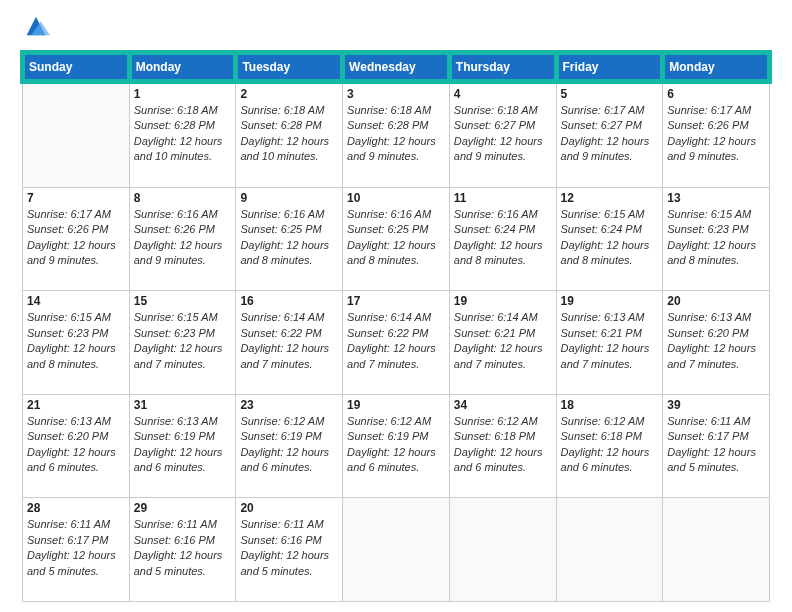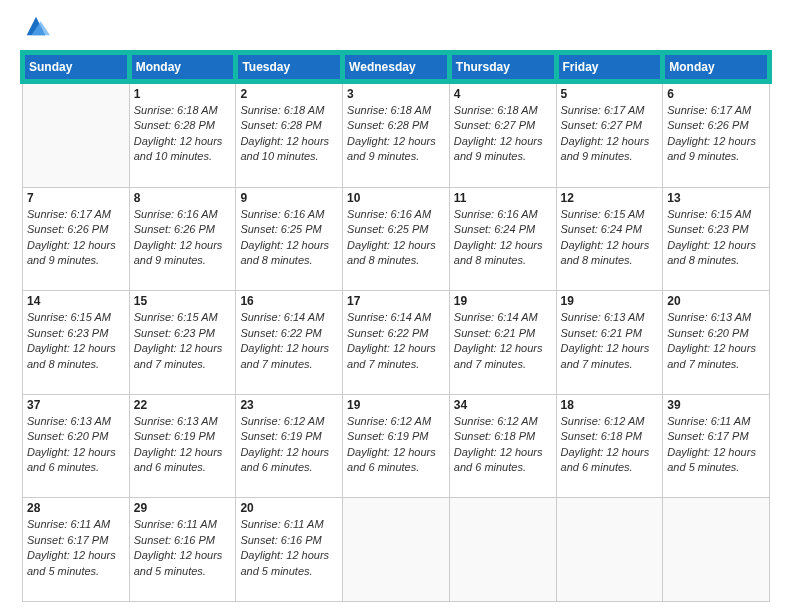--- a/index.html
+++ b/index.html
@@ -278,28 +278,28 @@
           <td>
             <span class="day-number">20</span>
             <div class="day-info" style="white-space: pre-line;">Sunrise: 6:13 AM
 Sunset: 6:20 PM
 Daylight: 12 hours
 and 7 minutes.</div>
           </td>
         </tr>
         <tr>
           <td>
-            <span class="day-number">37</span>
+            <span class="day-number">21</span>
             <div class="day-info" style="white-space: pre-line;">Sunrise: 6:13 AM
 Sunset: 6:20 PM
 Daylight: 12 hours
 and 6 minutes.</div>
           </td>
           <td>
-            <span class="day-number">22</span>
+            <span class="day-number">31</span>
             <div class="day-info" style="white-space: pre-line;">Sunrise: 6:13 AM
 Sunset: 6:19 PM
 Daylight: 12 hours
 and 6 minutes.</div>
           </td>
           <td>
             <span class="day-number">23</span>
             <div class="day-info" style="white-space: pre-line;">Sunrise: 6:12 AM
 Sunset: 6:19 PM
 Daylight: 12 hours

